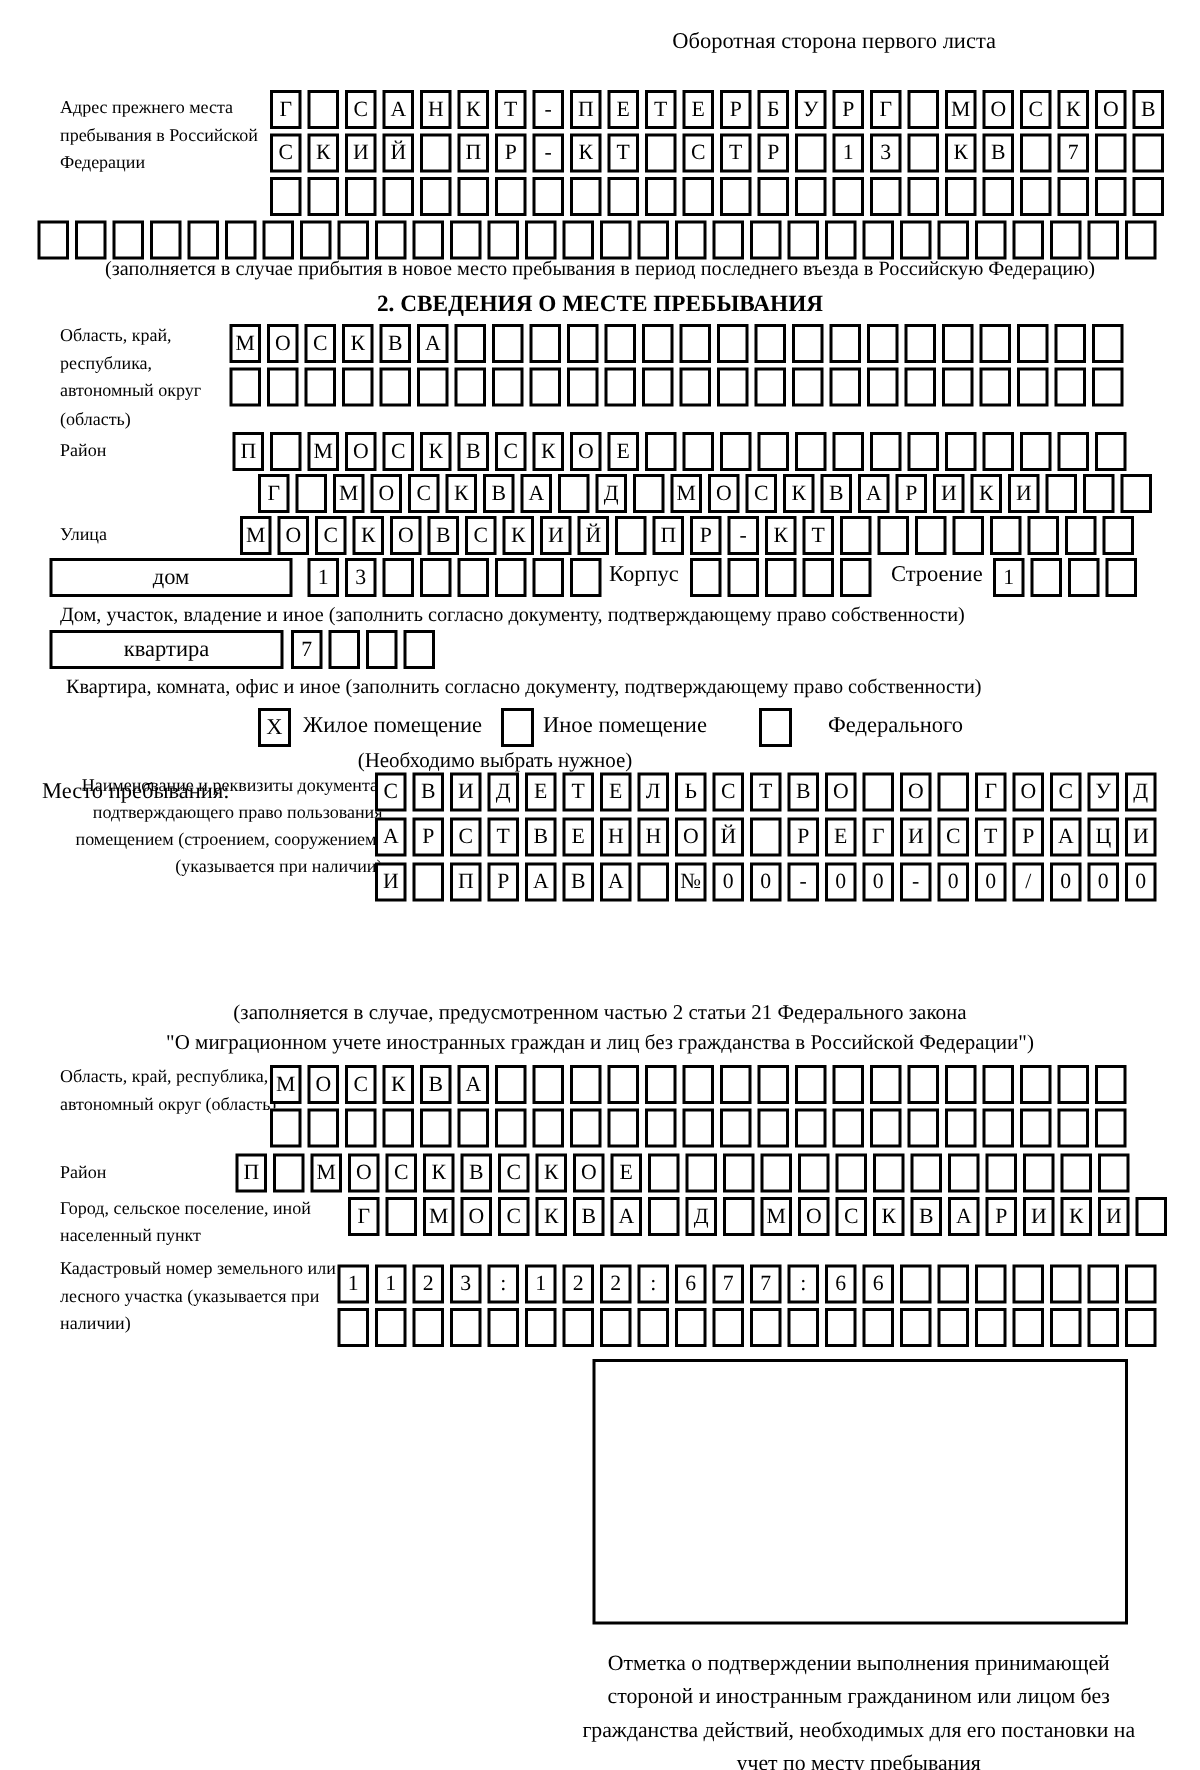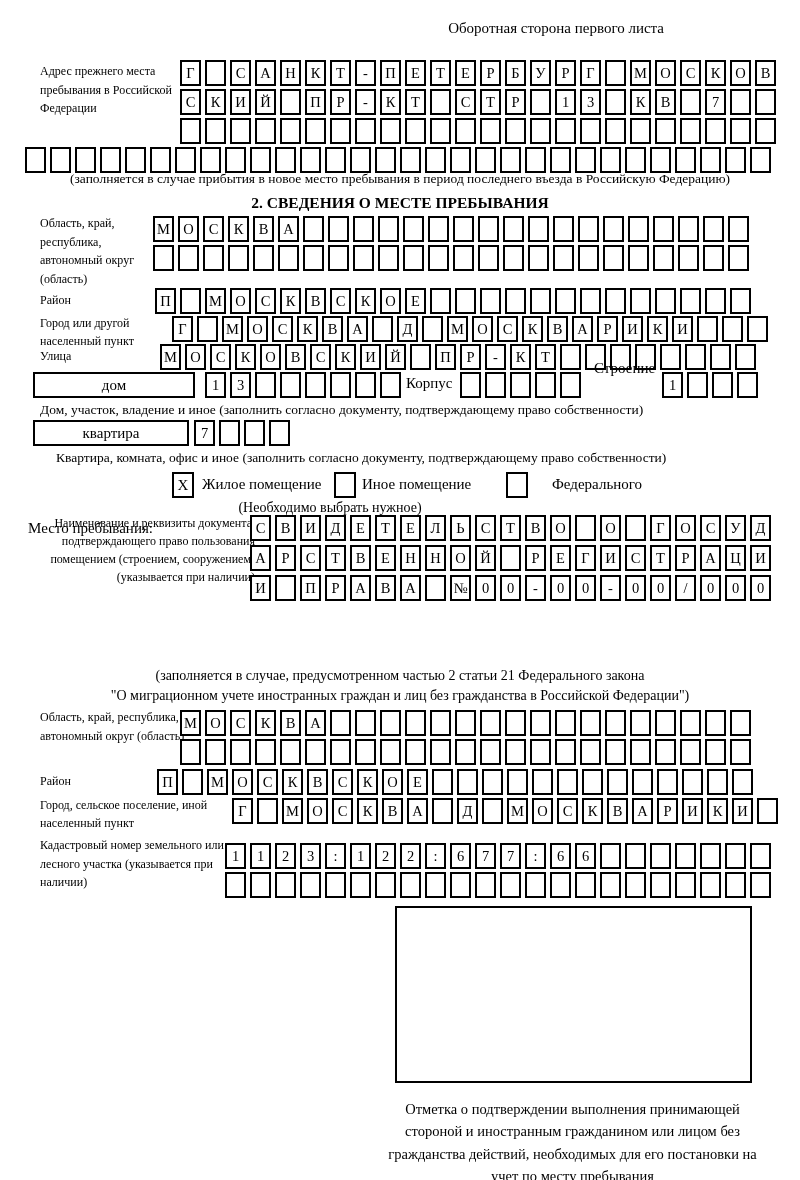--- a/index.html
+++ b/index.html
@@ -230,21 +230,20 @@
       <span class="cell"></span>
       <span class="cell"></span>
       <span class="cell"></span>
       <span class="cell"></span>
       <span class="cell"></span>
       <span class="cell"></span>
       <span class="cell"></span>
       <span class="cell"></span>
     </div>
 
-  <div class="lbl lbl-tight" style="left:40px; top:314px; width:142px;">Город или другой населенный пункт</div>
   <div class="cellrow" style="left:172px; top:316px;">
       <span class="cell">Г</span>
       <span class="cell"></span>
       <span class="cell">М</span>
       <span class="cell">О</span>
       <span class="cell">С</span>
       <span class="cell">К</span>
       <span class="cell">В</span>
       <span class="cell">А</span>
       <span class="cell"></span>
@@ -305,39 +304,39 @@
       <span class="cell"></span>
     </div>
   <div class="inline-lbl" style="left:406px; top:375px;">Корпус</div>
   <div class="cellrow" style="left:460px; top:372px;">
       <span class="cell"></span>
       <span class="cell"></span>
       <span class="cell"></span>
       <span class="cell"></span>
       <span class="cell"></span>
     </div>
-  <div class="inline-lbl" style="left:594px; top:360px;">Строение</div>
+  <div class="inline-lbl" style="left:594px; top:375px;">Строение</div>
   <div class="cellrow" style="left:662px; top:372px;">
       <span class="cell">1</span>
       <span class="cell"></span>
       <span class="cell"></span>
       <span class="cell"></span>
     </div>
 
   <div class="note" style="left:40px; top:402px;">Дом, участок, владение и иное (заполнить согласно документу, подтверждающему право собственности)</div>
 
   <div class="widebox" style="left:33px; top:420px; width:152px;">квартира</div>
   <div class="cellrow" style="left:194px; top:420px;">
       <span class="cell">7</span>
       <span class="cell"></span>
       <span class="cell"></span>
       <span class="cell"></span>
     </div>
 
-  <div class="note" style="left:56px; top:450px;">Квартира, комната, офис и иное (заполнить согласно документу, подтверждающему право собственности)</div>
+  <div class="note" style="left:44px; top:450px;">Квартира, комната, офис и иное (заполнить согласно документу, подтверждающему право собственности)</div>
 
   <div class="inline-lbl" style="left:28px; top:476px;margin-top:44px;">Место пребывания:</div>
   <div class="chk" style="left:172px; top:472px;">X</div>
   <div class="inline-lbl" style="left:202px; top:476px;">Жилое помещение</div>
   <div class="chk" style="left:334px; top:472px;"></div>
   <div class="inline-lbl" style="left:362px; top:476px;">Иное помещение</div>
   <div class="chk" style="left:506px; top:472px;"></div>
   <div class="inline-lbl" style="left:552px; top:476px;">Федерального</div>
   <div class="note" style="left:180px; top:500px; width:300px; text-align:center; font-size:14px;">(Необходимо выбрать нужное)</div>
 

